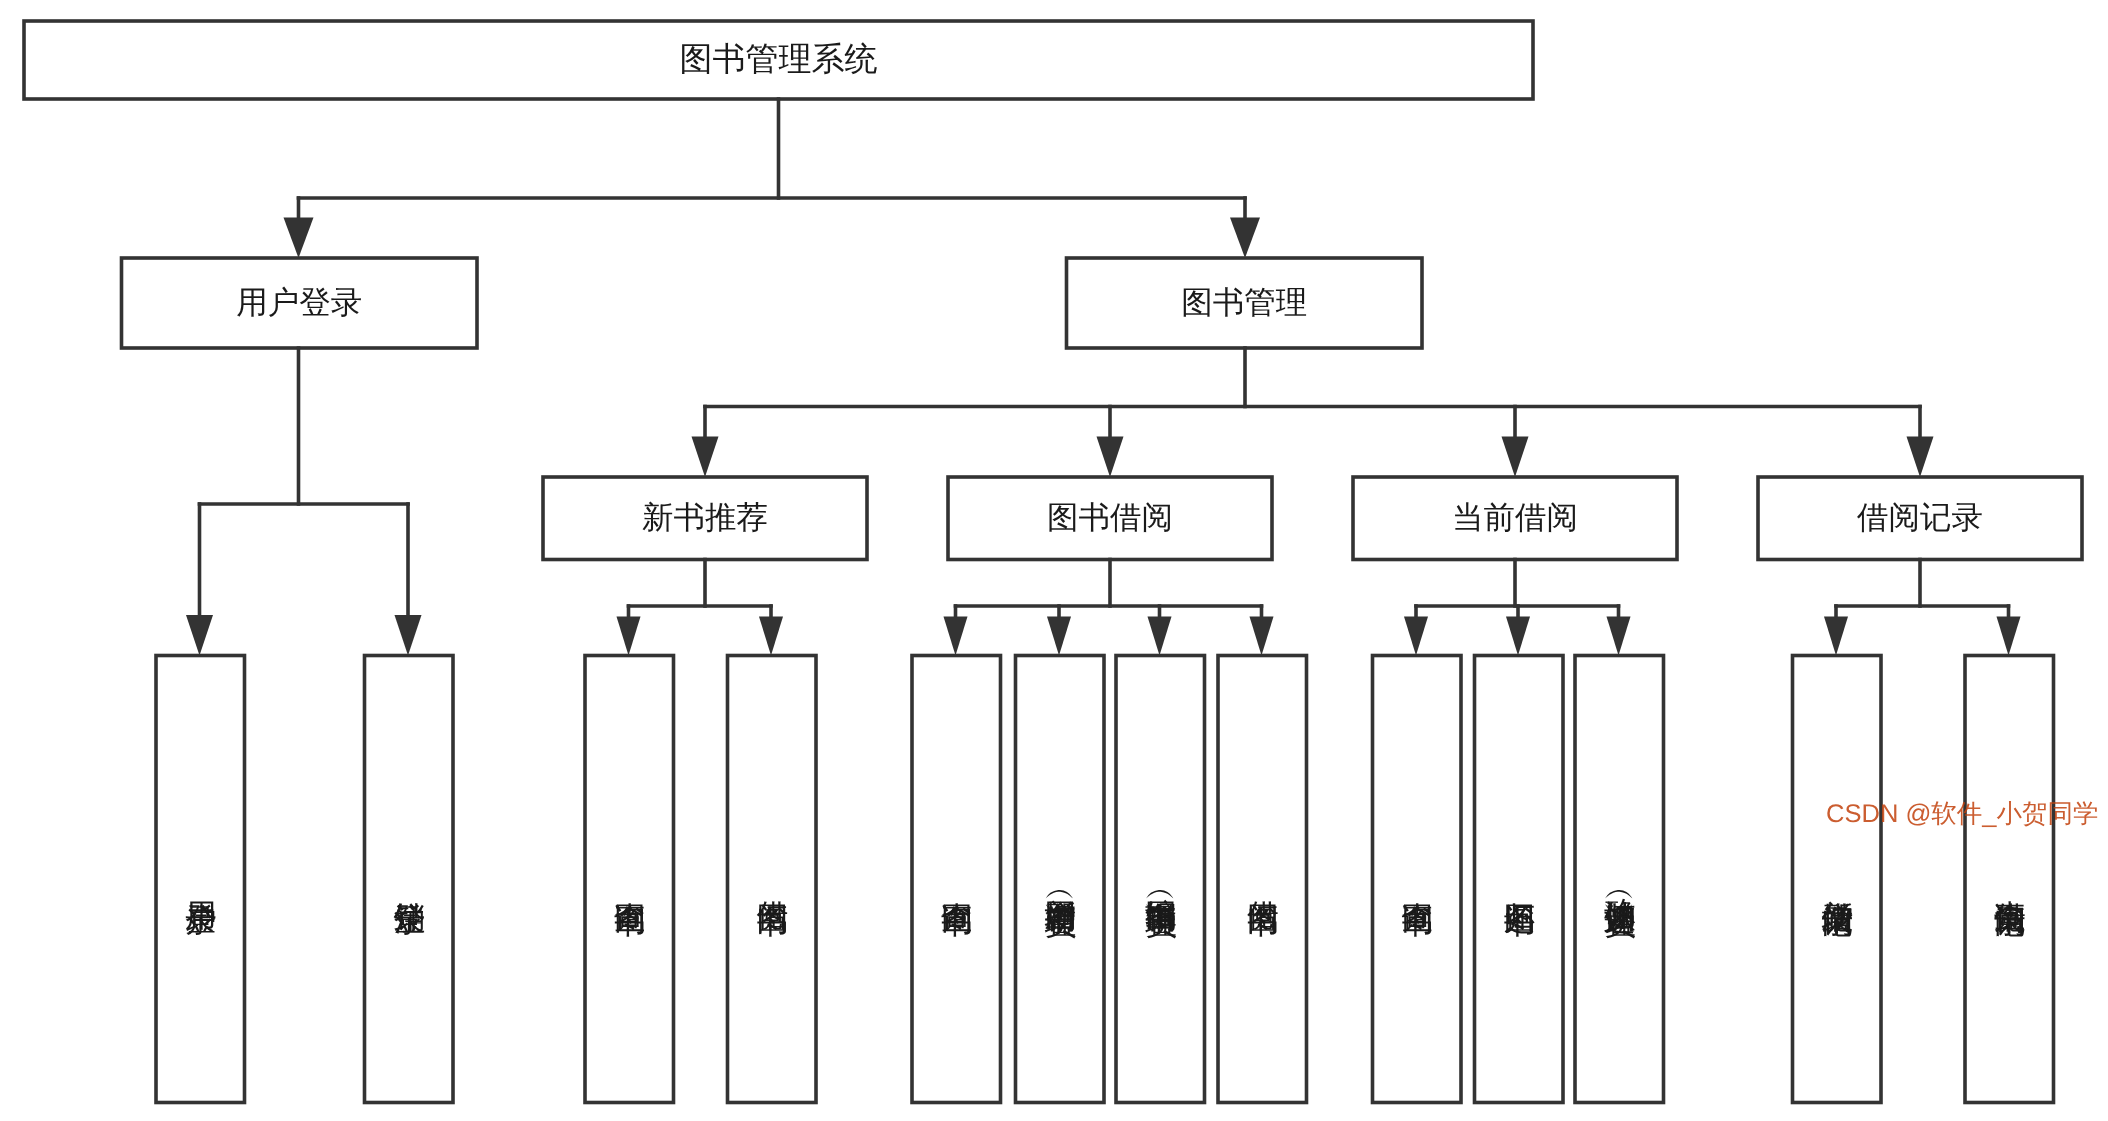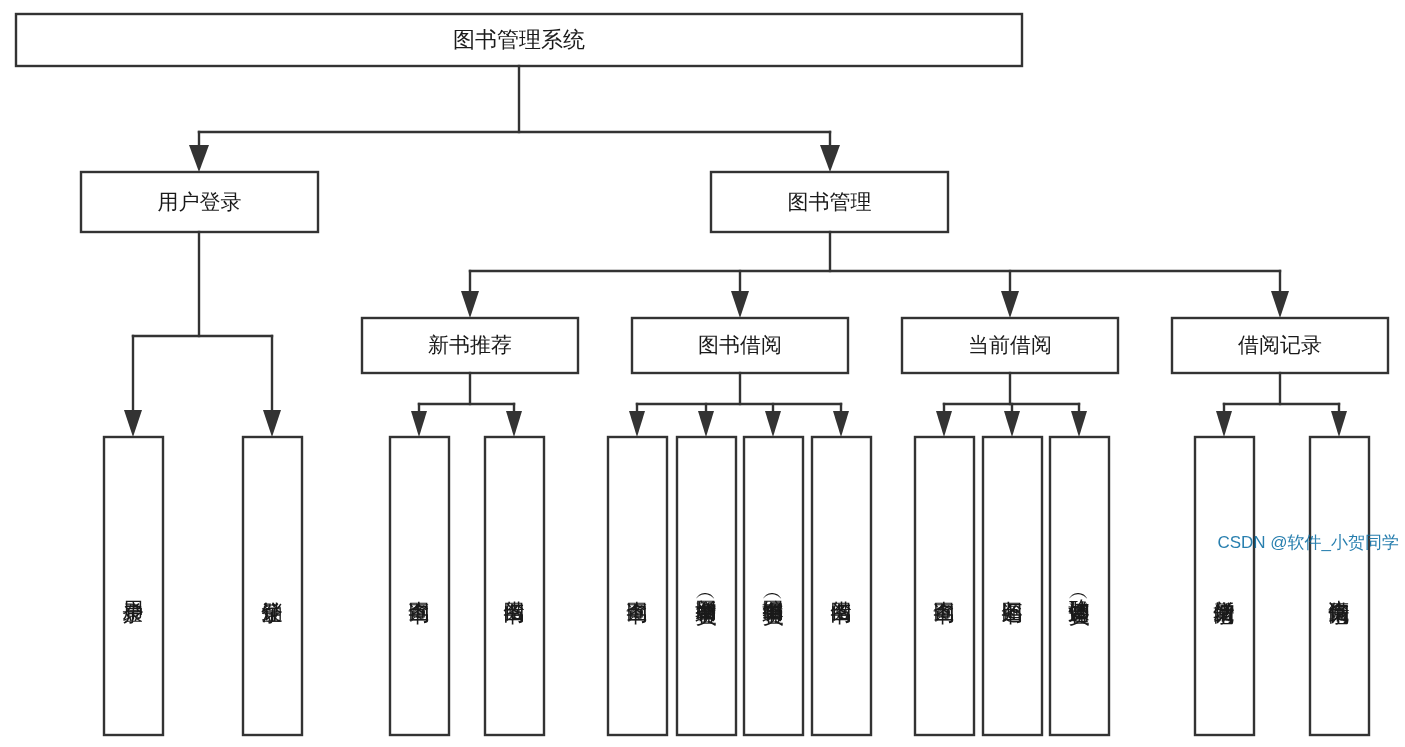--- a/index.html
+++ b/index.html
@@ -71,21 +71,21 @@
     justify-content: center;
     white-space: nowrap;
     pointer-events: none;
   }
   .watermark {
     position: absolute;
     right: 6px;
     bottom: 4px;
     font-family: "Liberation Sans", "DejaVu Sans", sans-serif;
     font-size: 17px;
-    color: #0369a1;
+    color: #c2410c;
     opacity: 0.85;
     white-space: nowrap;
   }
 </style>
 </head>
 <body>
 
 <div id="diagram-root">
 
   <svg class="diagram-canvas" viewBox="0 0 1405 747">

